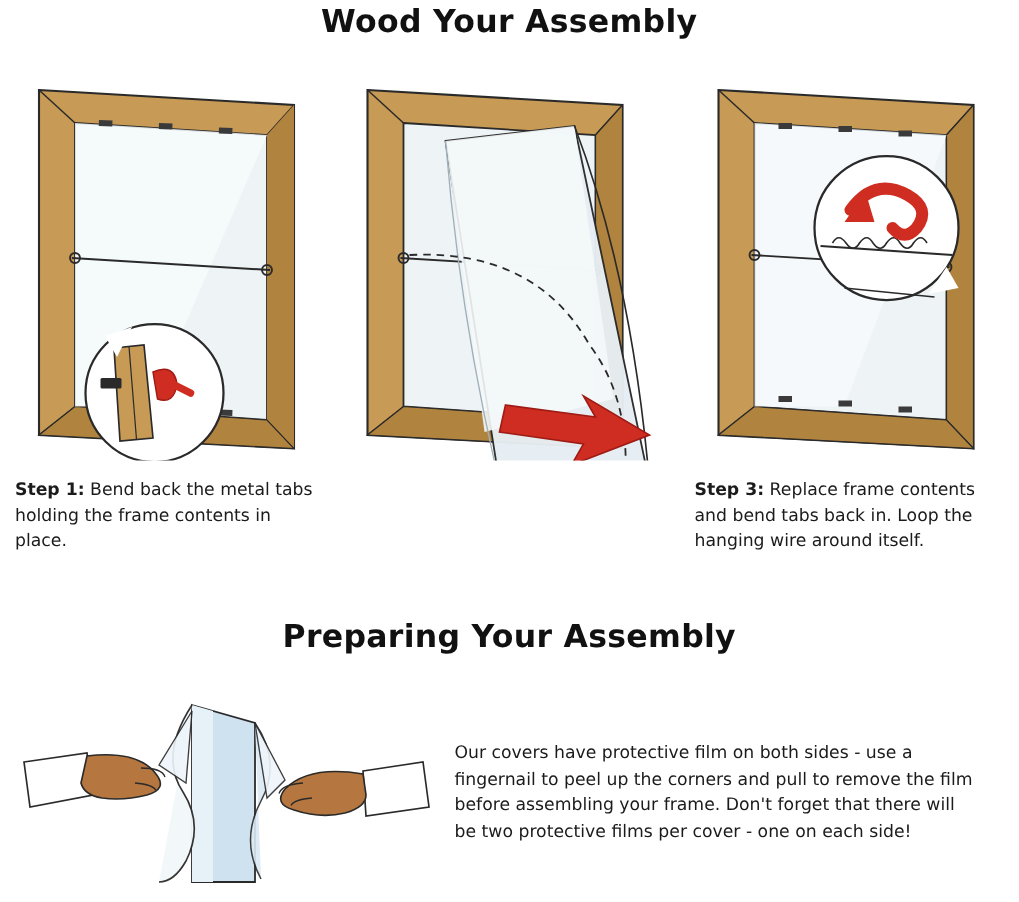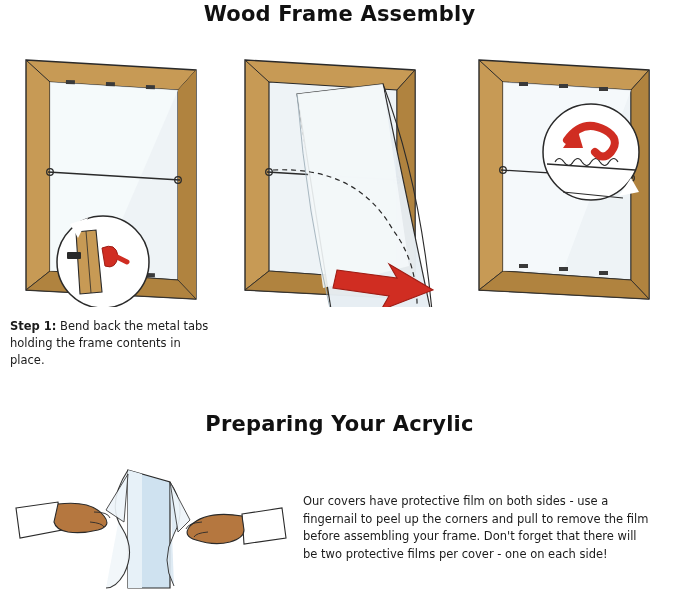--- a/index.html
+++ b/index.html
@@ -98,21 +98,21 @@
     line-height: 17.5px;
     color: #1b1b1b;
   }
   svg { display: block; }
 </style>
 </head>
 <body>
 
 <div class="page">
 
-  <div class="title" id="title-assembly">Wood Frame Assembly</div>
+  <div class="title" id="title-assembly">Wood Your Assembly</div>
 
   <div class="steps">
 
     <div class="step">
       <div class="figure">
         <svg width="206" height="255" viewBox="0 0 206 255">
 
           <polygon points="16,8 186,18 186,247 16,238" fill="#c79a55" stroke="#2a2a2a" stroke-width="1.4"></polygon>
 
           <polygon points="40,30 168,38 168,228 40,219" fill="#eef3f6" stroke="#2a2a2a" stroke-width="1.2"></polygon>
@@ -223,25 +223,28 @@
             <path d="M92 110 q4 -7 9 0 q5 7 9 0 q5 -7 9 0 q5 7 9 0 q5 -7 9 0 q5 7 9 0 q5 -7 9 0"></path>
           </g>
 
           <path d="M104 88 q16 -22 38 -10 q16 9 6 22 q-8 9 -16 0" fill="none" stroke="#d02d22" stroke-width="8" stroke-linecap="round"></path>
           <polygon points="100,96 114,76 120,96" fill="#d02d22"></polygon>
 
           <polygon points="168,126 176,140 156,144" fill="#ffffff" stroke="none"></polygon>
           <path d="M100 140 l60 6" stroke="#2a2a2a" stroke-width="1.1" fill="none"></path>
         </svg>
       </div>
+      <div class="caption">
+        <b>Step 3:</b><span> Replace frame contents and bend tabs back in. Loop the hanging wire around itself.</span>
+      </div>
     </div>
 
   </div>
 
-  <div class="title" id="title-acrylic">Preparing Your Acrylic</div>
+  <div class="title" id="title-acrylic">Preparing Your Assembly</div>
 
   <div class="acrylic">
     <div class="acrylic-art">
       <svg width="280" height="140" viewBox="0 0 280 140">
 
         <polygon points="118,18 160,30 160,136 118,136" fill="#cfe2f0" stroke="#2a2a2a" stroke-width="1.2"></polygon>
         <polygon points="118,18 132,22 132,136 118,136" fill="#e7f1f8" stroke="none"></polygon>
 
         <path d="M118 18 q-22 34 -6 58 q14 22 2 46 q-8 14 -18 14" fill="#f2f7fa" stroke="#2a2a2a" stroke-width="1.1" opacity="0.95"></path>
         <path d="M160 30 q18 26 4 52 q-14 26 0 52" fill="#dce9f3" stroke="#2a2a2a" stroke-width="1" opacity="0.9"></path>

